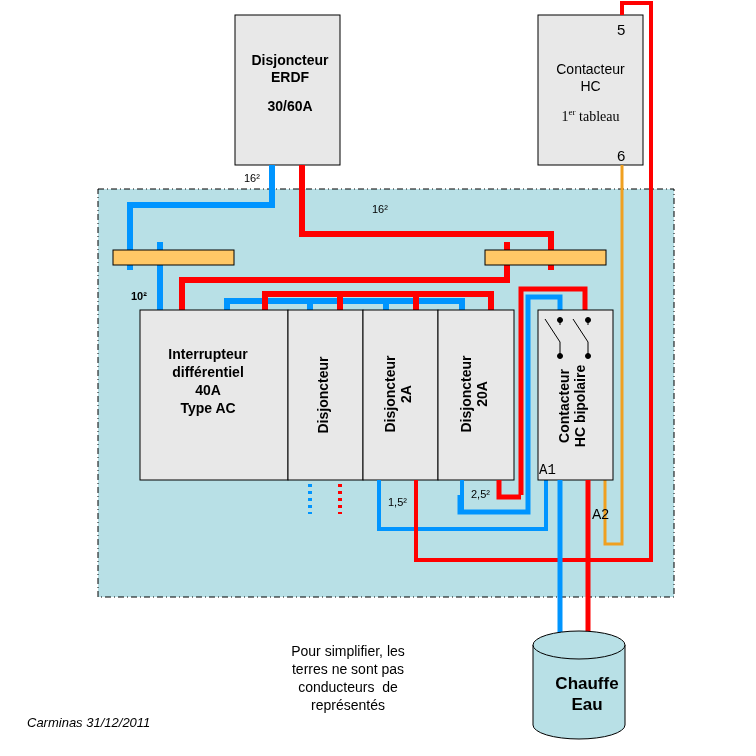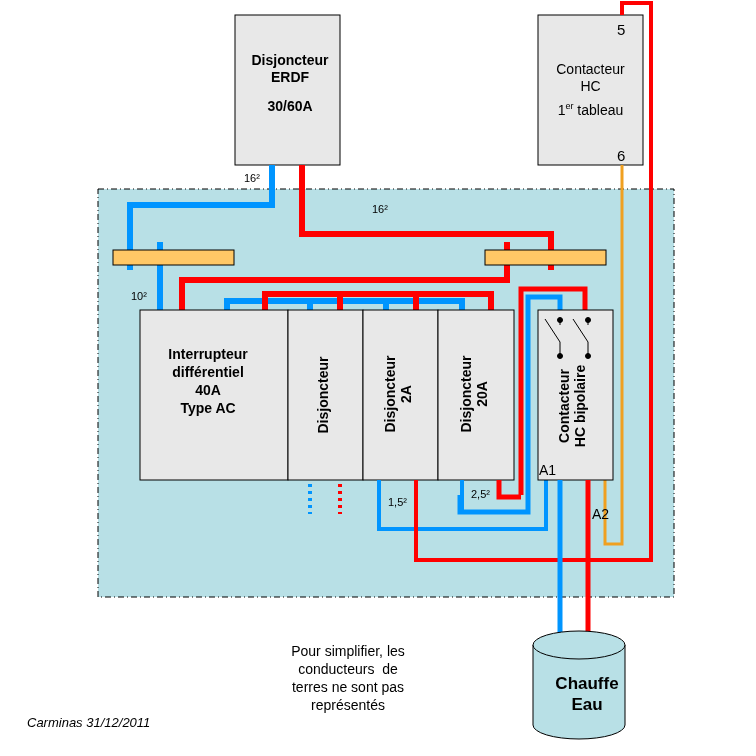--- a/index.html
+++ b/index.html
@@ -86,28 +86,28 @@
 
 <div class="box-text bold" style="left:235px; top:52px; width:110px; font-size:14px;">
   <div>Disjoncteur</div>
   <div>ERDF</div>
   <div style="margin-top:12px;">30/60A</div>
 </div>
 
 <div class="box-text" style="left:538px; top:61px; width:105px; font-size:14px;">
   <div>Contacteur</div>
   <div>HC</div>
-  <div style="margin-top:6px;"><span>1</span><sup style="font-size:9px;">er</sup><span> tableau</span></div>
+  <div style="margin-top:12px;font-family:Liberation Serif, serif;"><span>1</span><sup style="font-size:9px;">er</sup><span> tableau</span></div>
 </div>
 <div class="lbl" style="left:617px; top:21px; font-size:15px;">5</div>
 <div class="lbl" style="left:617px; top:147px; font-size:15px;">6</div>
 
 <div class="lbl" style="left:244px; top:172px; font-size:11px;">16²</div>
 <div class="lbl" style="left:372px; top:203px; font-size:11px;">16²</div>
-<div class="lbl" style="left:131px; top:290px; font-size:11px;">10²</div>
+<div class="lbl" style="left:131px; top:290px; font-size:11px;font-weight:bold;">10²</div>
 <div class="lbl" style="left:388px; top:496px; font-size:11px;">1,5²</div>
 <div class="lbl" style="left:471px; top:488px; font-size:11px;">2,5²</div>
 
 <div class="box-text bold" style="left:140px; top:345px; width:136px; font-size:14px; line-height:18px;">
   <div>Interrupteur</div>
   <div>différentiel</div>
   <div>40A</div>
   <div>Type AC</div>
 </div>
 
@@ -120,28 +120,28 @@
 </div>
 <div class="vert" style="left:416px; top:376px; width:120px; height:36px;">
   <div>Disjoncteur</div>
   <div>20A</div>
 </div>
 
 <div class="vert" style="left:515px; top:387px; width:120px; height:38px;">
   <div>Contacteur</div>
   <div>HC bipolaire</div>
 </div>
-<div class="lbl" style="left:539px; top:462px; font-size:14px;">A1</div>
+<div class="lbl" style="left:539px; top:462px; font-size:14px;font-family:Liberation Mono, monospace;">A1</div>
 <div class="lbl" style="left:592px; top:462px; font-size:14px;margin-top:44px;">A2</div>
 
 <div class="box-text bold" style="left:533px; top:673px; width:108px; font-size:17px; line-height:21px;">
   <div>Chauffe</div>
   <div>Eau</div>
 </div>
 
 <div class="box-text" style="left:273px; top:642px; width:150px; font-size:14px; line-height:18px;">
   <div>Pour simplifier, les</div>
+  <div>terres ne sont pas</div>
   <div style="white-space:pre;">conducteurs  de</div>
-  <div>terres ne sont pas</div>
   <div>représentés</div>
 </div>
 
 <div class="lbl" style="left:27px; top:715px; font-size:13px;font-style:italic;">Carminas 31/12/2011</div>
 
 </body></html>

